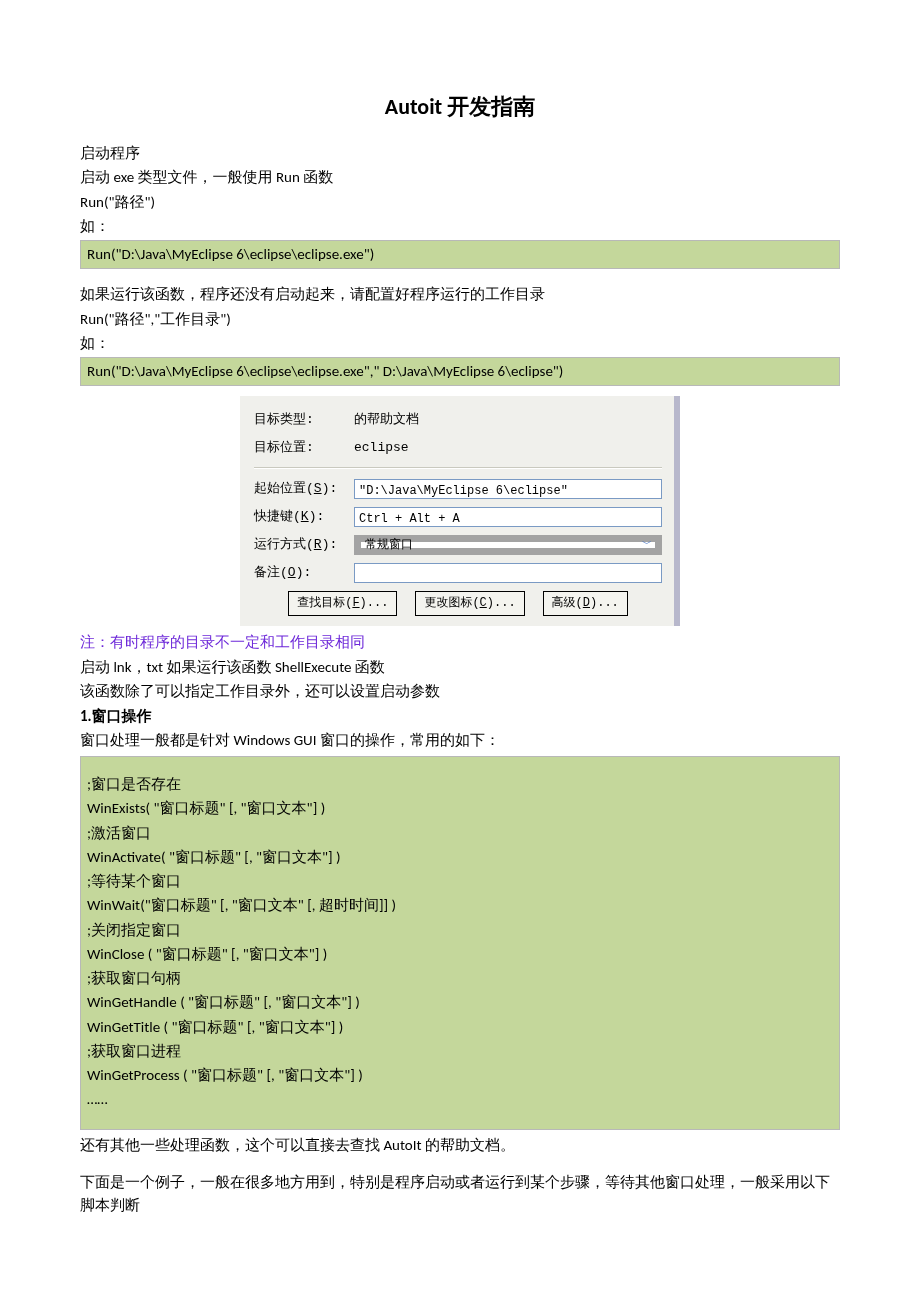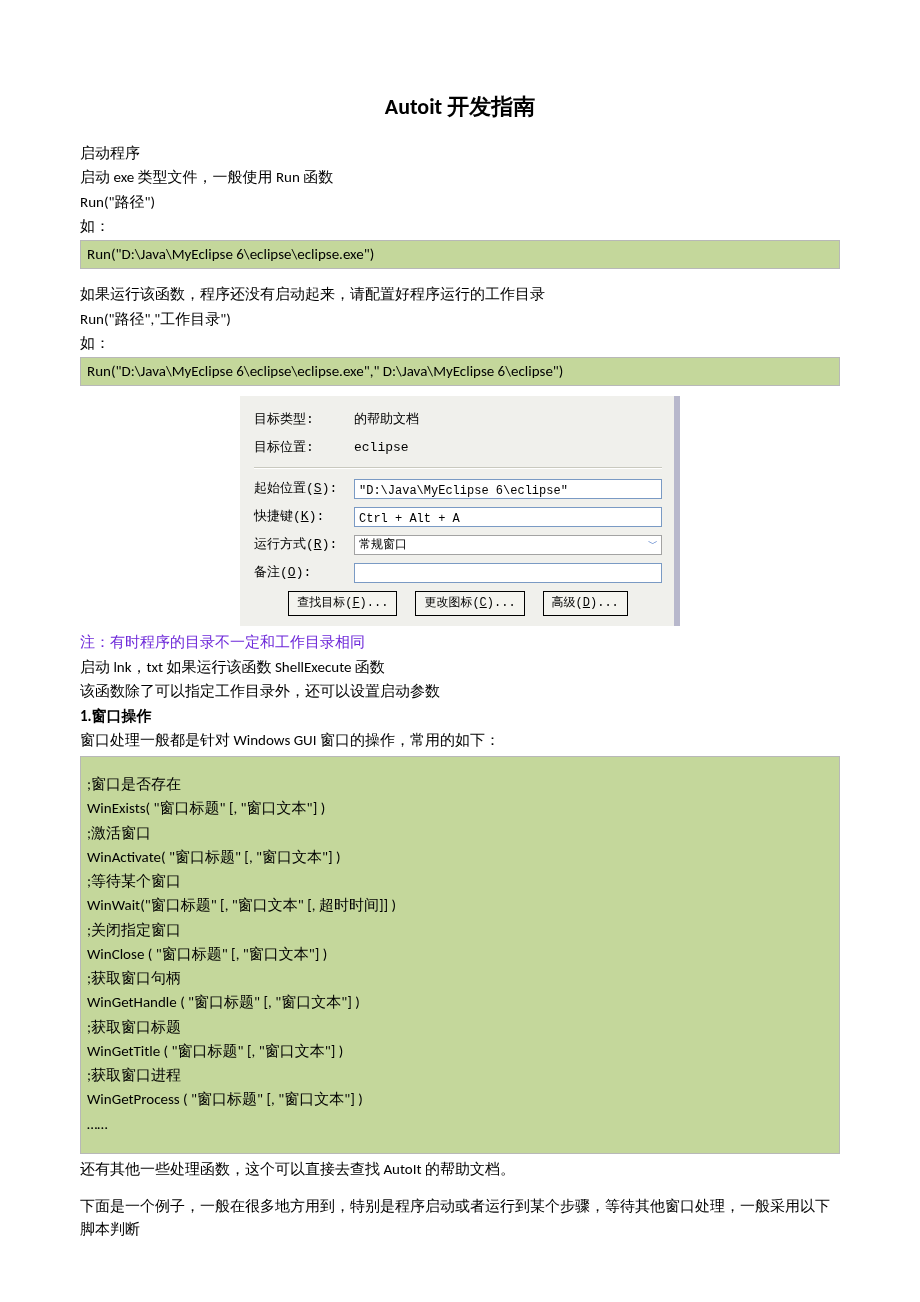--- a/index.html
+++ b/index.html
@@ -54,21 +54,21 @@
     font-size: 12px;
     height: 20px;
     overflow: hidden;
     white-space: nowrap;
   }
   .props .val-select {
     flex: 1;
     display: flex;
     align-items: center;
     background: #fff;
-    border: 1px solid #a3a3a3;
+    border: 7px solid #a3a3a3;
     padding: 0 0 0 4px;
     font-family: SimSun, "Courier New", monospace;
     font-size: 12px;
     height: 20px;
   }
   .props .val-select .sel-text { flex: 1; }
   .props .val-select .chev {
     width: 16px;
     height: 18px;
     display: flex;
@@ -168,21 +168,20 @@
   <div class="ln">;窗口是否存在</div>
   <div class="ln">WinExists( "窗口标题" [, "窗口文本"] )</div>
   <div class="ln">;激活窗口</div>
   <div class="ln">WinActivate( "窗口标题" [, "窗口文本"] )</div>
   <div class="ln">;等待某个窗口</div>
   <div class="ln">WinWait("窗口标题" [, "窗口文本" [,  超时时间]] )</div>
   <div class="ln">;关闭指定窗口</div>
   <div class="ln">WinClose ( "窗口标题" [, "窗口文本"] )</div>
   <div class="ln">;获取窗口句柄</div>
   <div class="ln">WinGetHandle ( "窗口标题" [, "窗口文本"] )</div>
-  <div class="ln">;获取窗口标题</div>
   <div class="ln">WinGetTitle ( "窗口标题" [, "窗口文本"] )</div>
   <div class="ln">;获取窗口进程</div>
   <div class="ln">WinGetProcess    ( "窗口标题" [, "窗口文本"] )</div>
   <div class="ln">……</div>
 </div>
 
 <div class="para">还有其他一些处理函数，这个可以直接去查找 AutoIt 的帮助文档。</div>
 <div class="para section-sp">下面是一个例子，一般在很多地方用到，特别是程序启动或者运行到某个步骤，等待其他窗口处理，一般采用以下脚本判断</div>
 
 </body></html>

